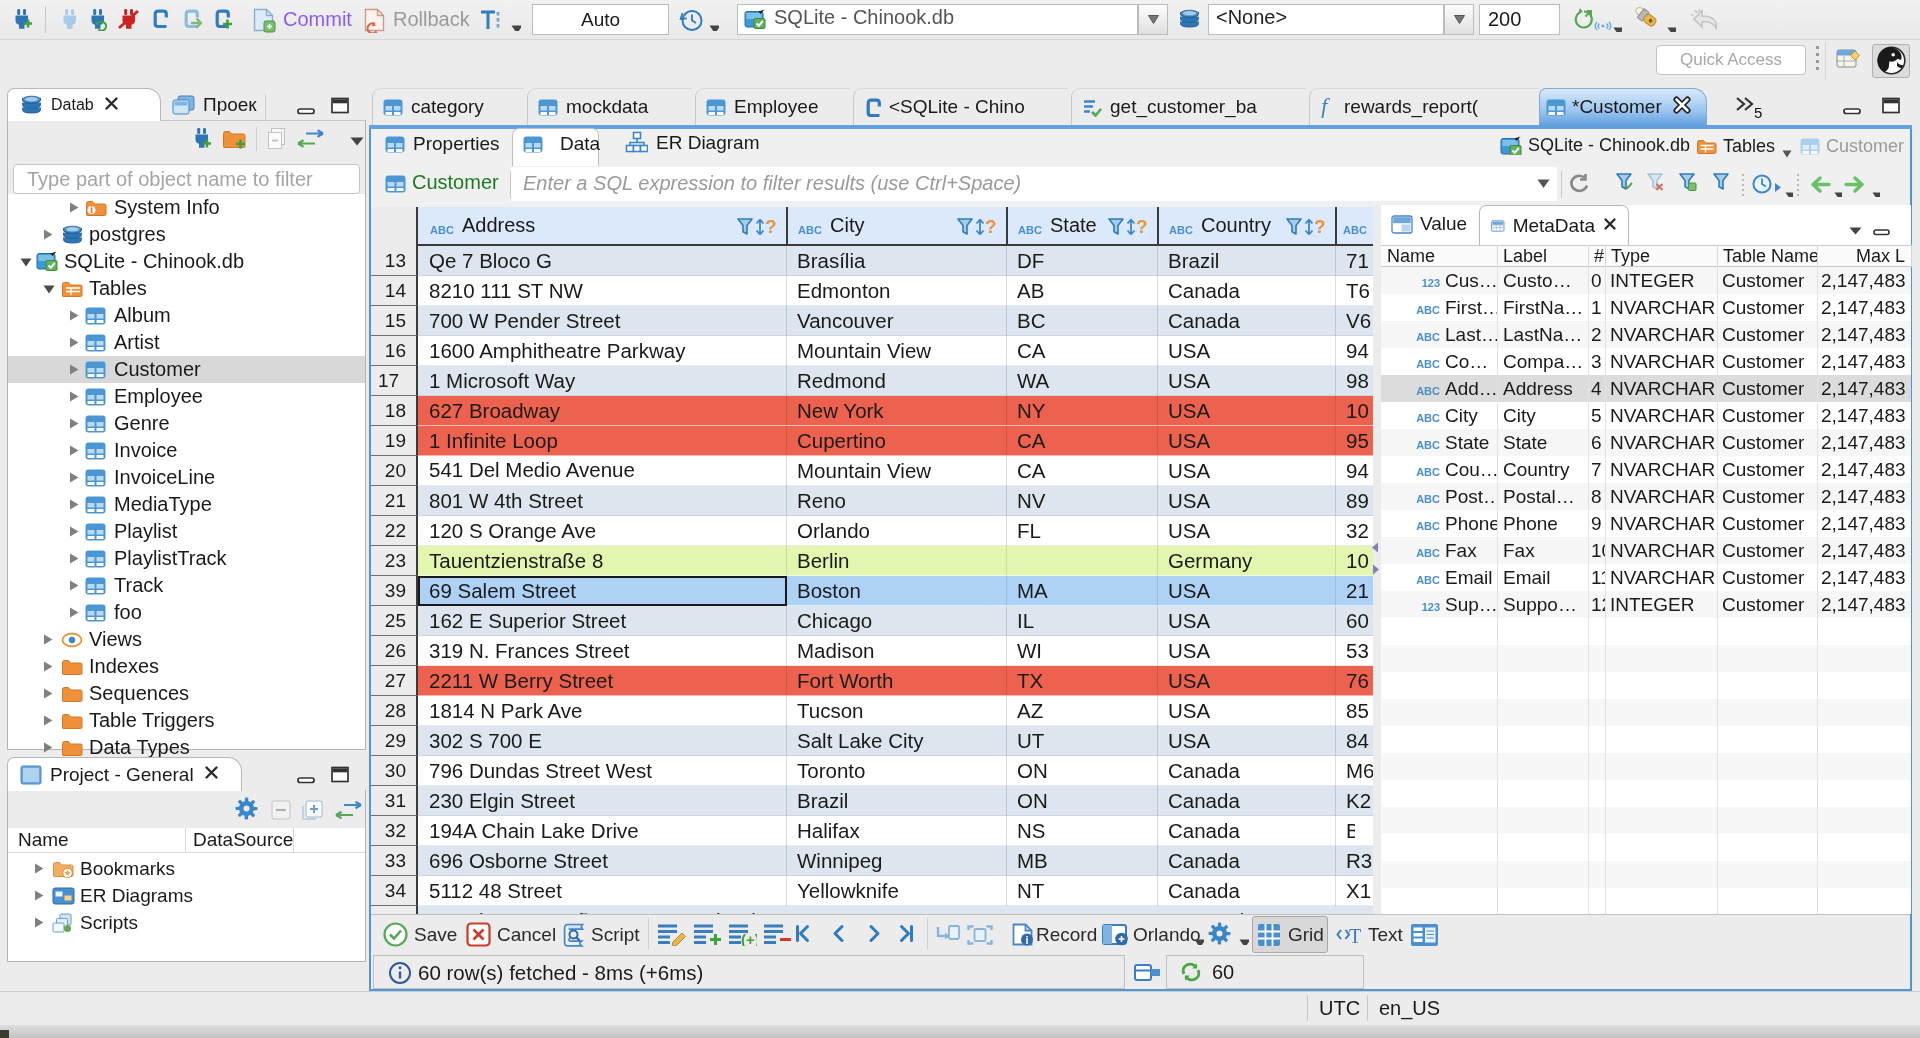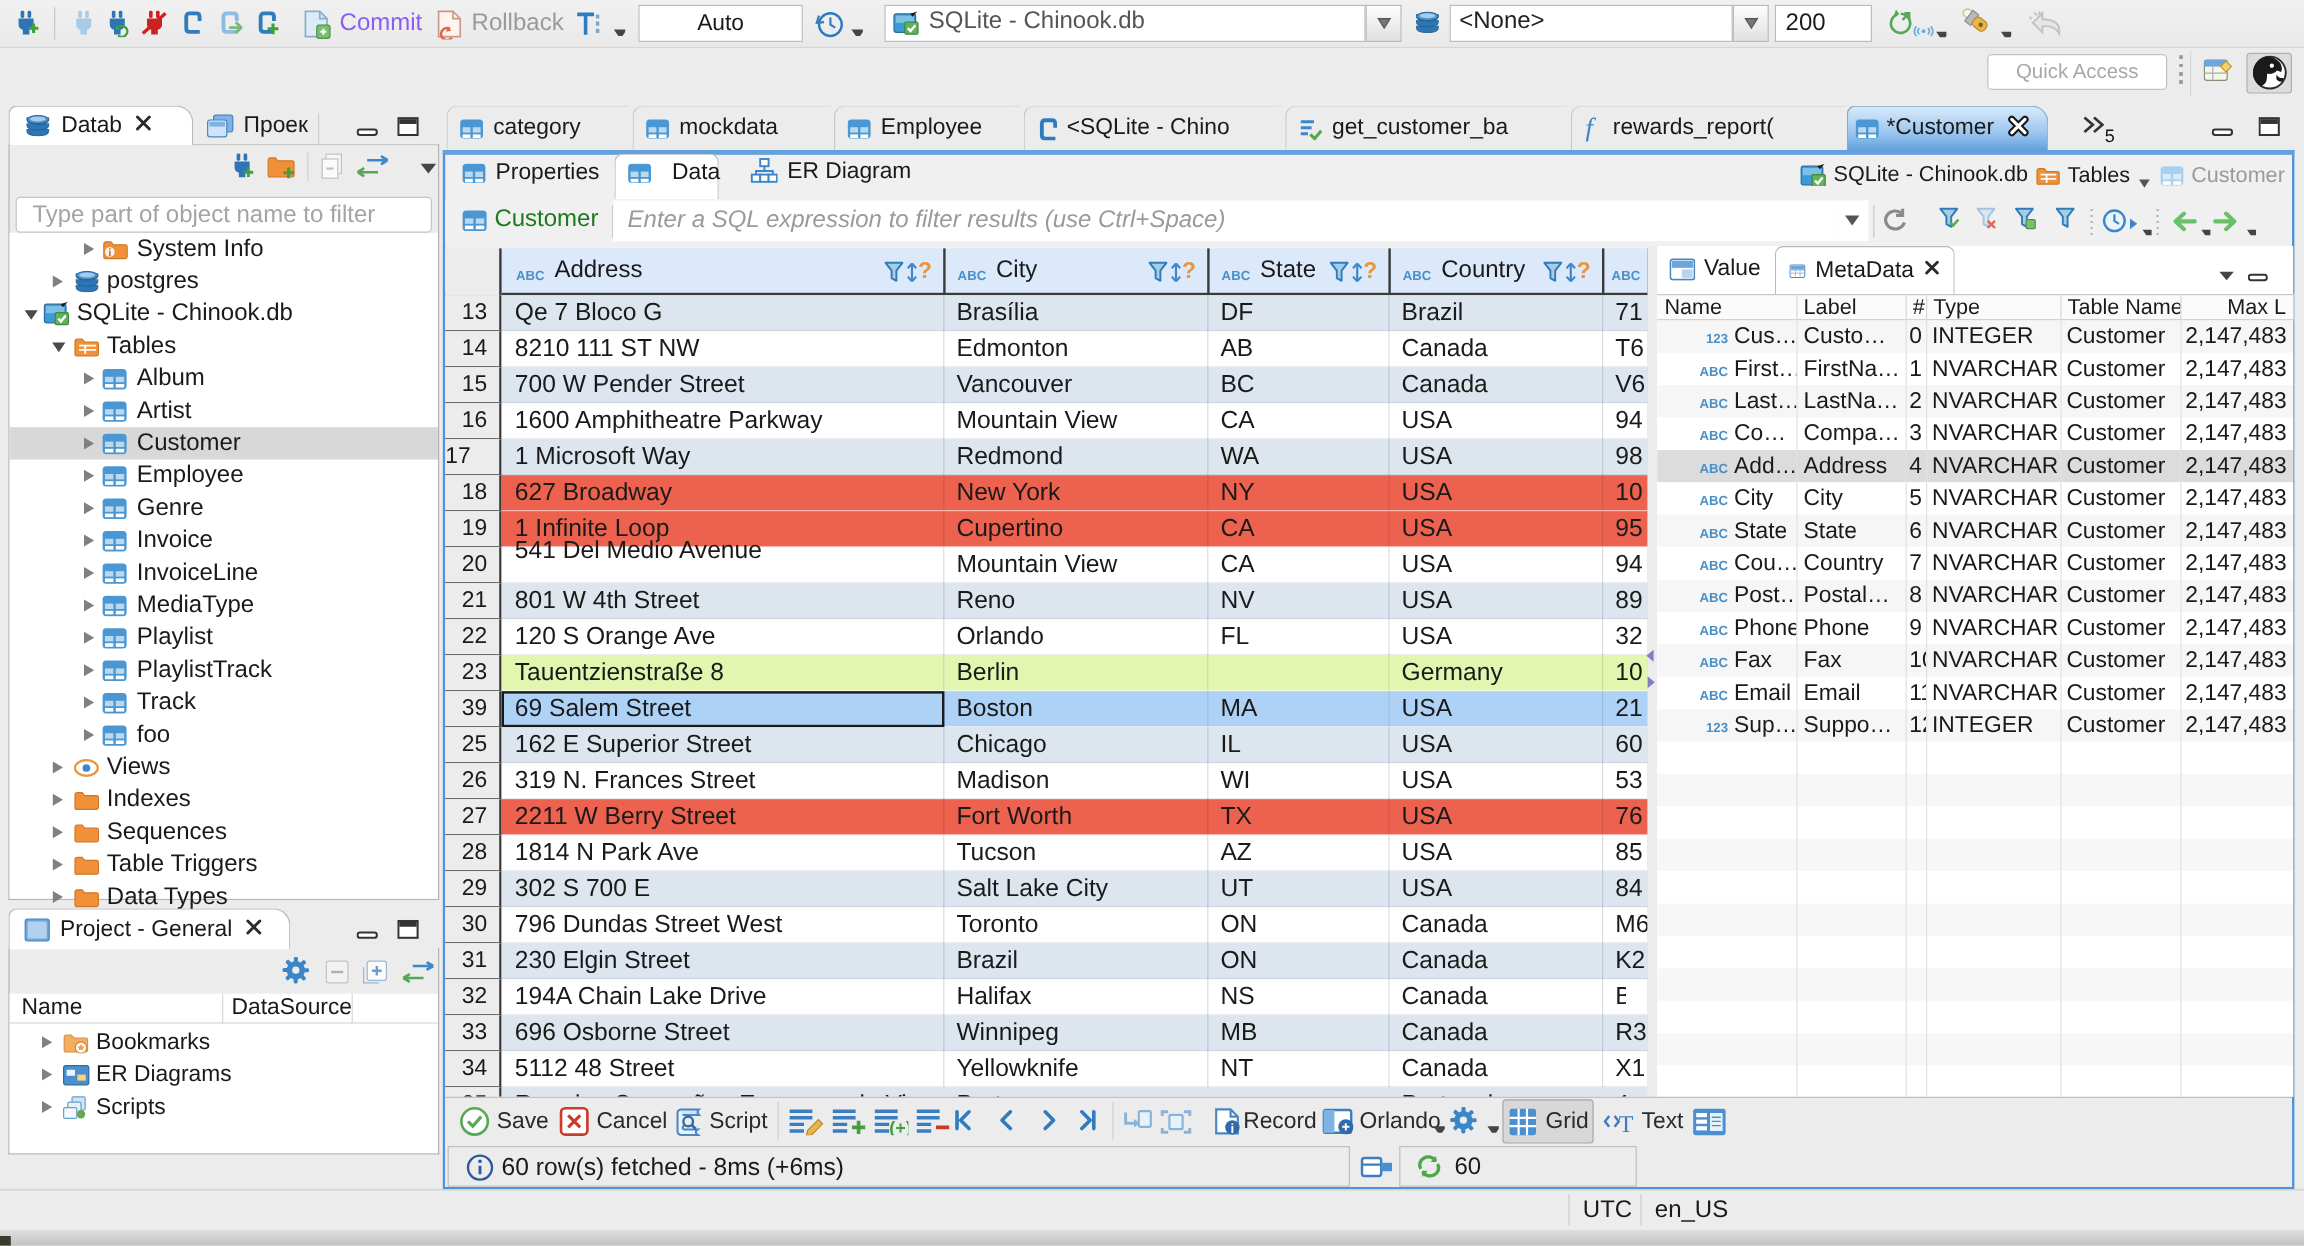--- a/index.html
+++ b/index.html
@@ -169,21 +169,21 @@
 <div class="abs" style="left:7px;top:120px;width:359px;height:630px;border:1px solid #b4b4b4;border-top:1px solid #c8c8c8;"></div>
 <div class="abs" style="left:8px;top:194px;width:357px;height:555px;background:#fff;"></div>
 <div class="vtab" style="left:7px;top:88px;width:154px;height:33px;">
     <svg width="23" height="20" viewBox="0 0 23 20">
       <path d="M2.5 12.5 v2.2 q0 3.4 9 3.4 q9 0 9 -3.4 v-2.2" fill="#2e75b6" stroke="#20618f" stroke-width="0.8"></path>
       <path d="M2.5 7.699999999999999 v2.2 q0 3.4 9 3.4 q9 0 9 -3.4 v-2.2" fill="#2e75b6" stroke="#20618f" stroke-width="0.8"></path>
       <path d="M2.5 2.9000000000000004 v2.2 q0 3.4 9 3.4 q9 0 9 -3.4 v-2.2" fill="#2e75b6" stroke="#20618f" stroke-width="0.8"></path>
       <ellipse cx="11.5" cy="4.6" rx="9" ry="3.4" fill="#4e93d0" stroke="#20618f" stroke-width="0.8"></ellipse>
       <ellipse cx="11.5" cy="4.2" rx="6.5" ry="2.1" fill="#a5cbe9"></ellipse>
     </svg>
-    <span style="font-size:19px;">Datab</span>
+    <span style="font-size:16px;">Datab</span>
     <span style="margin-left:2px"><svg width="15" height="15" viewBox="0 0 15 15">
         <path d="M2.5 2.5 L12.5 12.5 M12.5 2.5 L2.5 12.5" stroke="#2a2a2a" stroke-width="2.4" stroke-linecap="round"></path>
       </svg></span>
   </div>
 <div style="position:absolute;left:172px;top:94px;">
     <span class="row" style="gap:8px;">
       <svg width="23" height="21" viewBox="0 0 23 21">
         <rect x="6" y="1" width="16" height="14" rx="2" fill="#7db4e4" stroke="#4a86c0"></rect>
         <rect x="1" y="5" width="16" height="14" rx="2" fill="#cfe4f7" stroke="#4a86c0"></rect>
         <rect x="2.5" y="6.5" width="13" height="4" fill="#7db4e4"></rect>
@@ -914,21 +914,21 @@
 <div class="abs" style="left:786px;top:336px;width:1px;height:30px;background:rgba(110,130,155,0.28);"></div>
 <div class="cell" style="left:786px;top:336px;width:220px;">Mountain View</div>
 <div class="abs" style="left:1006px;top:336px;width:1px;height:30px;background:rgba(110,130,155,0.28);"></div>
 <div class="cell" style="left:1006px;top:336px;width:151px;">CA</div>
 <div class="abs" style="left:1157px;top:336px;width:1px;height:30px;background:rgba(110,130,155,0.28);"></div>
 <div class="cell" style="left:1157px;top:336px;width:178px;">USA</div>
 <div class="abs" style="left:1335px;top:336px;width:1px;height:30px;background:rgba(110,130,155,0.28);"></div>
 <div class="cell" style="left:1335px;top:336px;width:38px;">94</div>
 <div class="abs" style="left:1373px;top:336px;width:1px;height:30px;background:rgba(110,130,155,0.28);"></div>
 <div class="abs" style="left:418px;top:365px;width:955px;height:1px;background:rgba(110,130,155,0.16);"></div>
-<div class="abs" style="left:371px;top:366px;width:47px;height:30px;background:#ececec;border-right:2px solid #3a3a3a;border-bottom:1px solid #6e6e6e;font-size:19px;line-height:29px;text-align:left;padding-right:10px;">17</div>
+<div class="abs" style="left:371px;top:366px;width:47px;height:30px;background:#ececec;border-right:2px solid #3a3a3a;border-bottom:1px solid #6e6e6e;font-size:19px;line-height:29px;text-align:center;padding-right:10px;">17</div>
 <div class="abs" style="left:418px;top:366px;width:955px;height:30px;background:#dde5ee;"></div>
 <div class="cell" style="left:418px;top:366px;width:368px;">1 Microsoft Way</div>
 <div class="abs" style="left:786px;top:366px;width:1px;height:30px;background:rgba(110,130,155,0.28);"></div>
 <div class="cell" style="left:786px;top:366px;width:220px;">Redmond</div>
 <div class="abs" style="left:1006px;top:366px;width:1px;height:30px;background:rgba(110,130,155,0.28);"></div>
 <div class="cell" style="left:1006px;top:366px;width:151px;">WA</div>
 <div class="abs" style="left:1157px;top:366px;width:1px;height:30px;background:rgba(110,130,155,0.28);"></div>
 <div class="cell" style="left:1157px;top:366px;width:178px;">USA</div>
 <div class="abs" style="left:1335px;top:366px;width:1px;height:30px;background:rgba(110,130,155,0.28);"></div>
 <div class="cell" style="left:1335px;top:366px;width:38px;">98</div>
@@ -955,21 +955,21 @@
 <div class="abs" style="left:1006px;top:426px;width:1px;height:30px;background:rgba(0,0,0,0.10);"></div>
 <div class="cell" style="left:1006px;top:426px;width:151px;">CA</div>
 <div class="abs" style="left:1157px;top:426px;width:1px;height:30px;background:rgba(0,0,0,0.10);"></div>
 <div class="cell" style="left:1157px;top:426px;width:178px;">USA</div>
 <div class="abs" style="left:1335px;top:426px;width:1px;height:30px;background:rgba(0,0,0,0.10);"></div>
 <div class="cell" style="left:1335px;top:426px;width:38px;">95</div>
 <div class="abs" style="left:1373px;top:426px;width:1px;height:30px;background:rgba(0,0,0,0.10);"></div>
 <div class="abs" style="left:418px;top:455px;width:955px;height:1px;background:rgba(255,255,255,0.55);"></div>
 <div class="abs" style="left:371px;top:456px;width:47px;height:30px;background:#ececec;border-right:2px solid #3a3a3a;border-bottom:1px solid #6e6e6e;font-size:19px;line-height:29px;text-align:right;padding-right:10px;">20</div>
 <div class="abs" style="left:418px;top:456px;width:955px;height:30px;background:#ffffff;"></div>
-<div class="cell" style="left:418px;top:444px;width:368px;">541 Del Medio Avenue</div>
+<div class="cell" style="left:418px;top:455px;width:368px;">541 Del Medio Avenue</div>
 <div class="abs" style="left:786px;top:456px;width:1px;height:30px;background:rgba(110,130,155,0.28);"></div>
 <div class="cell" style="left:786px;top:456px;width:220px;">Mountain View</div>
 <div class="abs" style="left:1006px;top:456px;width:1px;height:30px;background:rgba(110,130,155,0.28);"></div>
 <div class="cell" style="left:1006px;top:456px;width:151px;">CA</div>
 <div class="abs" style="left:1157px;top:456px;width:1px;height:30px;background:rgba(110,130,155,0.28);"></div>
 <div class="cell" style="left:1157px;top:456px;width:178px;">USA</div>
 <div class="abs" style="left:1335px;top:456px;width:1px;height:30px;background:rgba(110,130,155,0.28);"></div>
 <div class="cell" style="left:1335px;top:456px;width:38px;">94</div>
 <div class="abs" style="left:1373px;top:456px;width:1px;height:30px;background:rgba(110,130,155,0.28);"></div>
 <div class="abs" style="left:418px;top:485px;width:955px;height:1px;background:rgba(110,130,155,0.16);"></div>

